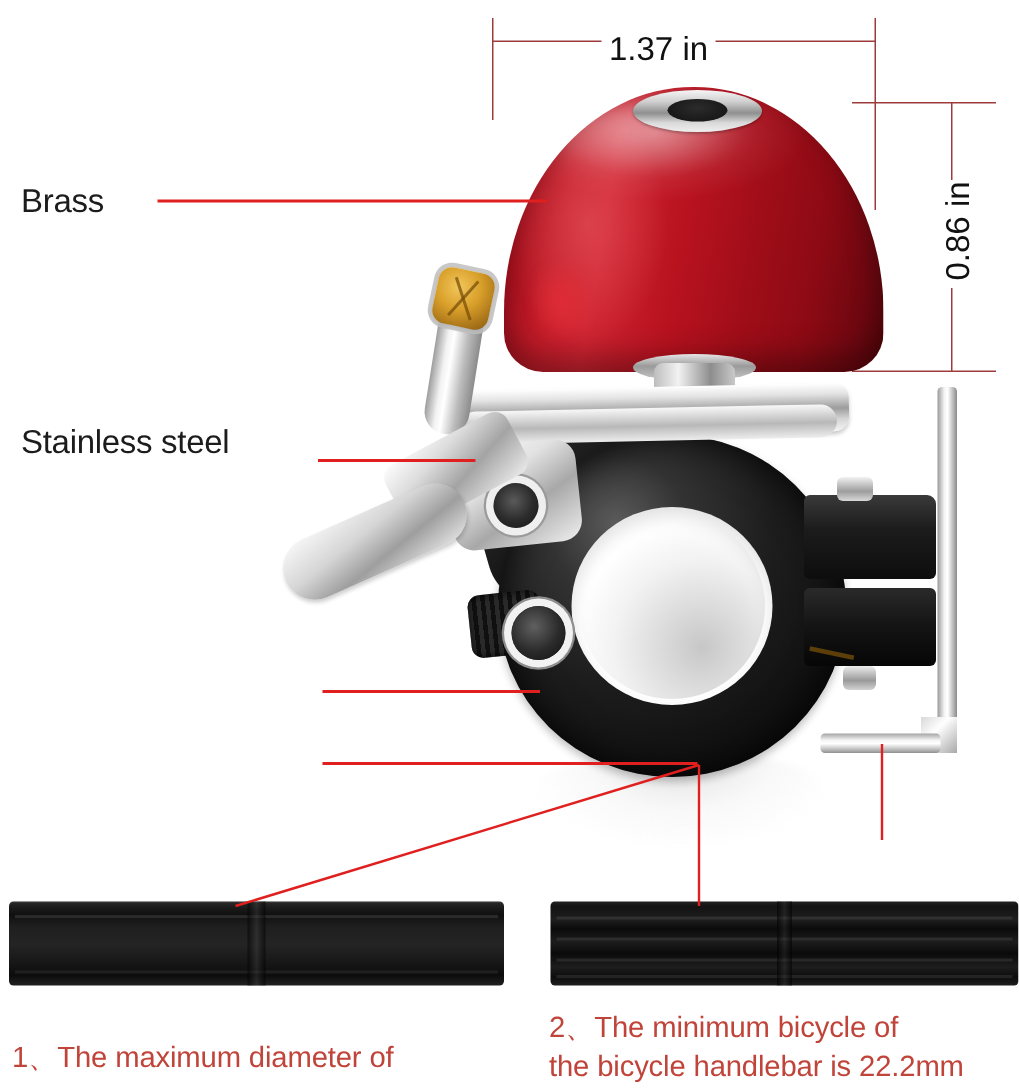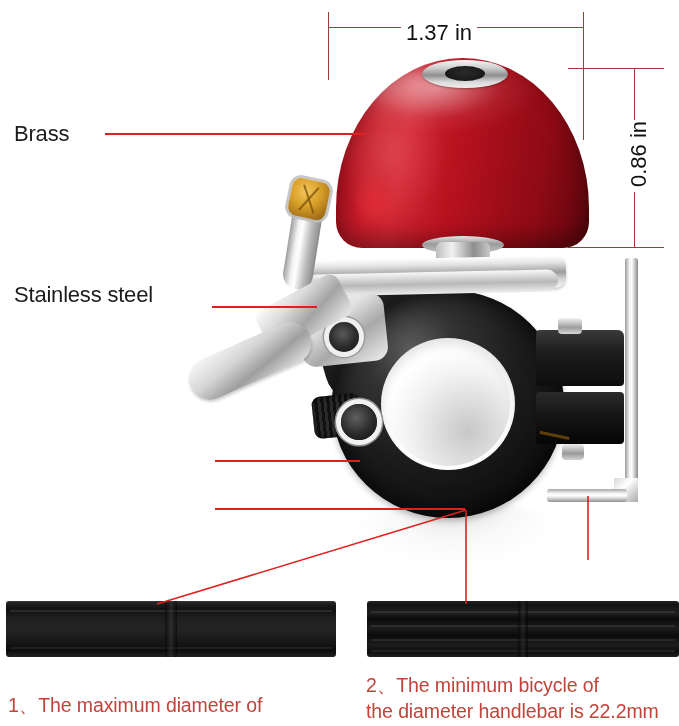--- a/index.html
+++ b/index.html
@@ -416,16 +416,16 @@
   <div class="dim-label" style="left:401px; top:22px;">1.37 in</div>
 
   <div class="dim-label dim-label-v" style="left:603px; top:145px; width:72px; text-align:center;">0.86 in</div>
 
   <div class="footnote" style="left:8px; top:648px;margin-top:44px;">
     <span>1、</span><span>The maximum diameter of</span><br>
   </div>
 
   <div class="footnote" style="left:366px; top:672px;">
     <span>2、</span><span>The minimum bicycle of</span><br>
-    <span>the diameter handlebar is 22.2mm</span>
+    <span>the bicycle handlebar is 22.2mm</span>
   </div>
 
 </div>
 
 </body></html>

